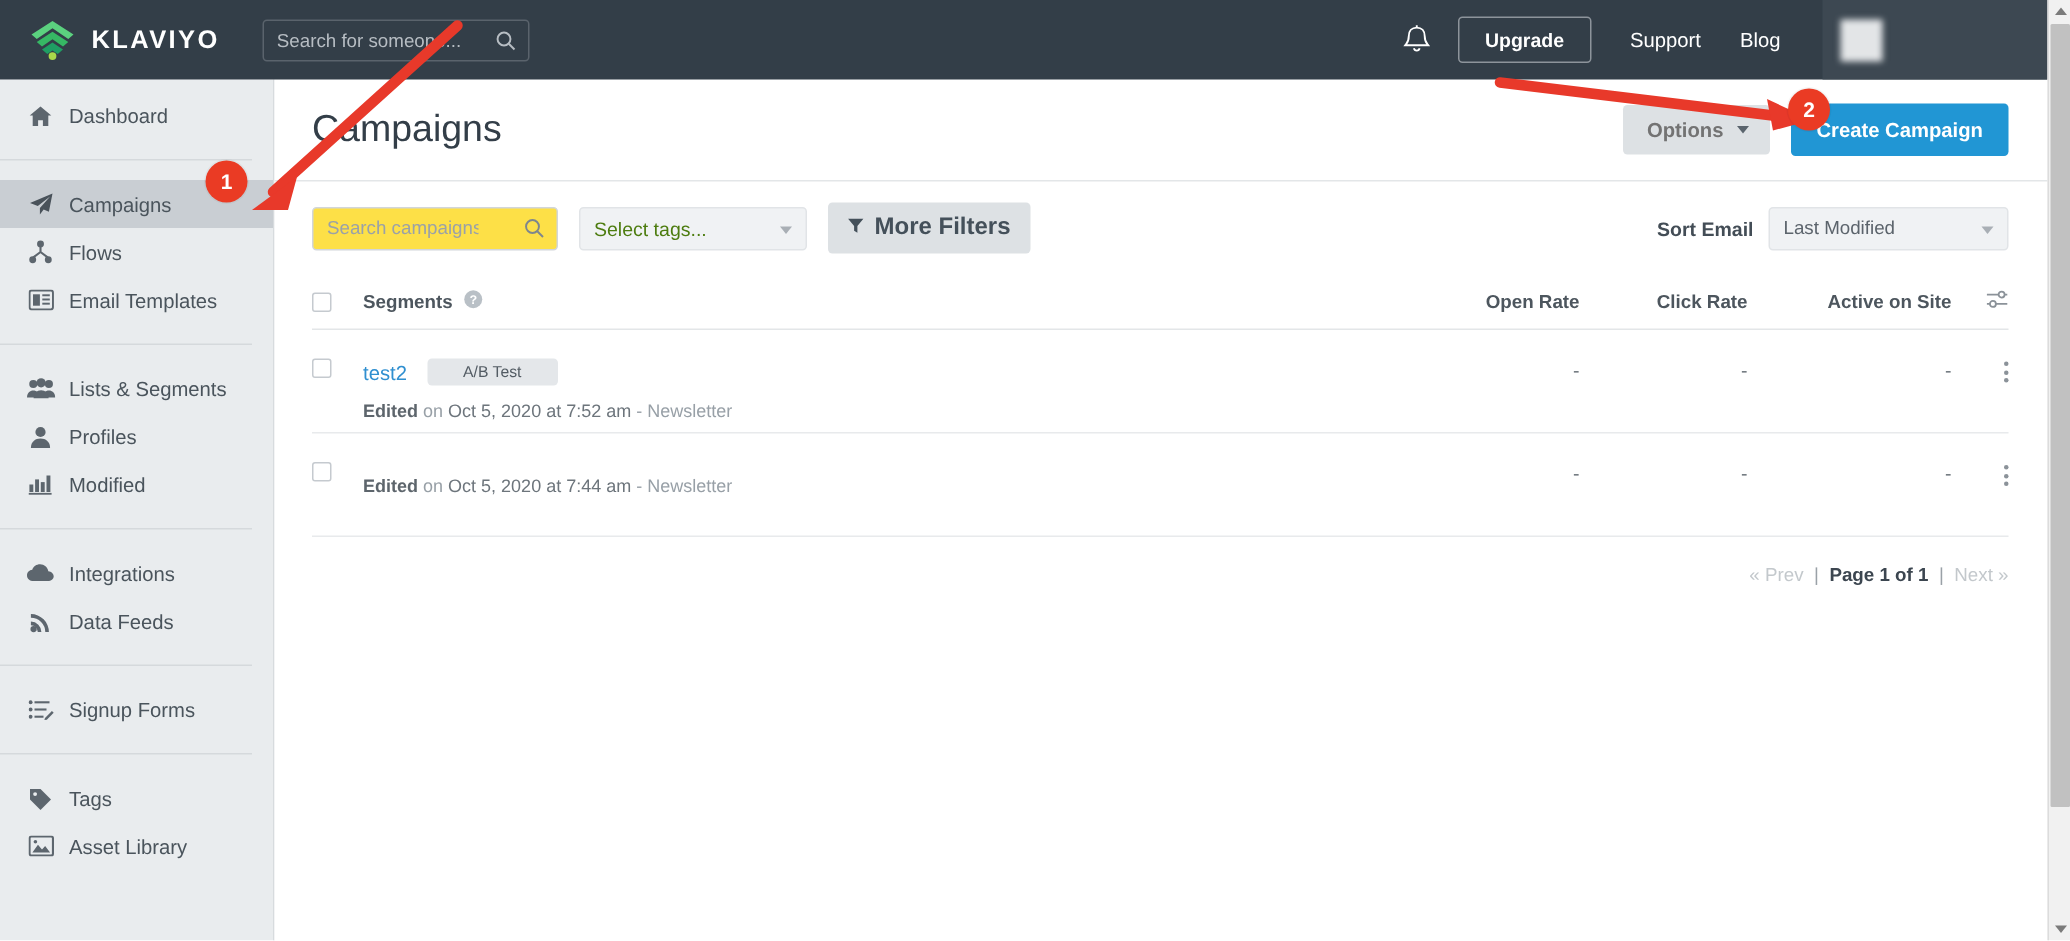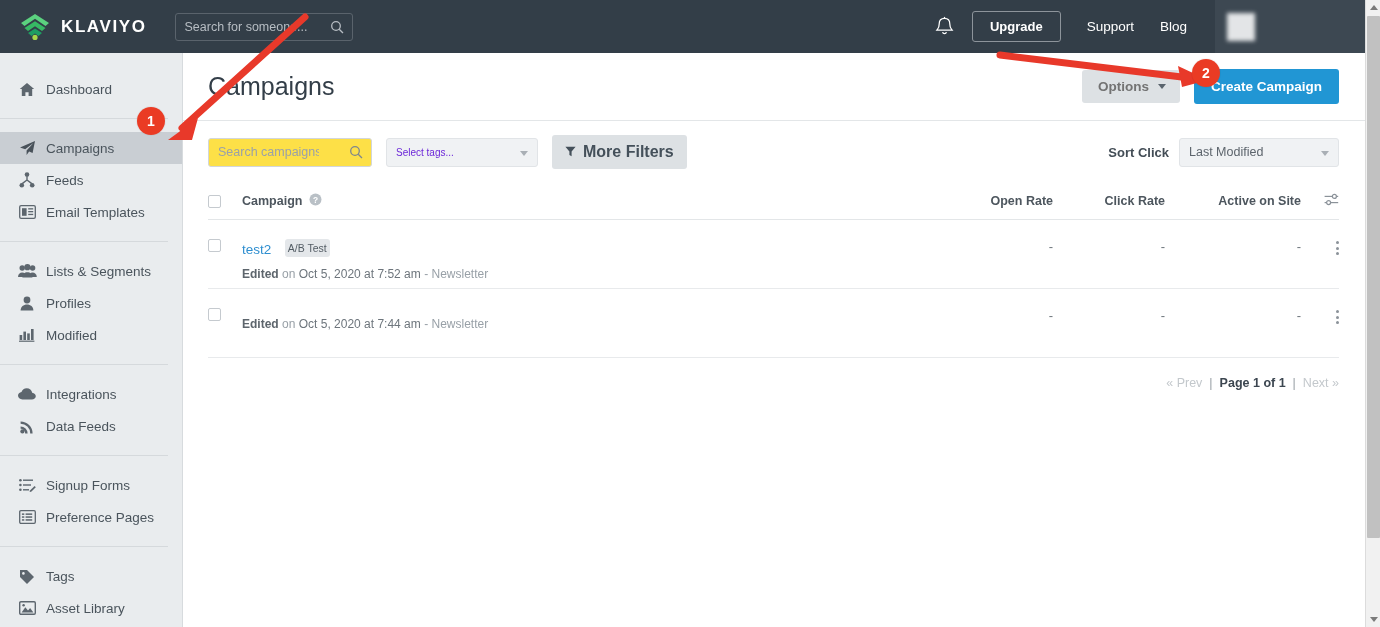--- a/index.html
+++ b/index.html
@@ -77,21 +77,21 @@
     filter: blur(3.4px);
     white-space: nowrap; overflow: hidden;
   }
 
   
   .sidebar {
     position: absolute; top: 53px; left: 0;
     width: 183px; height: 574px;
     background: #e9ecee;
     border-right: 1px solid #d7dbde;
-    padding-top: 20px;
+    padding-top: 8px;
   }
   .side-item {
     display: flex; align-items: center;
     height: 32px; padding-left: 17px;
     color: #4a545c; font-size: 13.5px;
     cursor: pointer; position: relative;
   }
   .side-item.active { background: #c9ced3; }
   .side-ico {
     width: 20px; height: 18px; margin-right: 9px;
@@ -161,21 +161,21 @@
   .search-campaigns input::placeholder { color: #9aa1a8; }
   .search-campaigns .s-ico { position: absolute; right: 8px; top: 6px; }
 
   .tags-select {
     margin-left: 14px;
     width: 152px; height: 29px;
     background: #f0f2f4; border: 1px solid #e1e4e7; border-radius: 3px;
     display: flex; align-items: center;
     padding: 0 9px; position: relative; cursor: pointer;
   }
-  .tags-select .lbl { font-size: 10px; color: #6d28d9; }
+  .tags-select .lbl { font-size: 13px; color: #4d7c0f; }
   .tags-select .caret2 {
     position: absolute; right: 9px; top: 12px;
     width: 0; height: 0;
     border-left: 4px solid transparent;
     border-right: 4px solid transparent;
     border-top: 5px solid #a9afb5;
   }
   .more-filters {
     margin-left: 14px;
     background: #dde1e4; color: #44505a;
@@ -228,21 +228,21 @@
     min-height: 69px; border-bottom: 1px solid #e8eaec;
     padding-top: 19px;
   }
   .row-name-link {
     font-size: 13.5px; color: #2f8fd0; text-decoration: none; cursor: pointer;
   }
   .ab-badge {
     display: inline-block; margin-left: 9px;
     background: #e4e7ea; color: #535c64;
     font-size: 10.5px; border-radius: 3px;
-    padding: 3px 3px; vertical-align: 2px;
+    padding: 3px 24px; vertical-align: 2px;
   }
   .row-sub {
     margin-top: 9px; font-size: 12px; color: #98a0a7;
   }
   .row-sub b { color: #5d656c; font-weight: bold; }
   .row-sub .dt { color: #6d757c; }
   .dash { font-size: 13px; color: #6d757c; }
   .kebab {
     display: flex; flex-direction: column; align-items: center;
     gap: 2.5px; cursor: pointer; padding-top: 2px;
@@ -359,21 +359,21 @@
     </div>
     <div class="side-item">
       <span class="side-ico">
         <svg width="16" height="16" viewBox="0 0 16 16">
           <circle cx="8" cy="2.6" r="2.3" fill="#5d666e"></circle>
           <circle cx="2.8" cy="13.2" r="2.3" fill="#5d666e"></circle>
           <circle cx="13.2" cy="13.2" r="2.3" fill="#5d666e"></circle>
           <path d="M8 4.6 V8 M8 8 L3.2 11.6 M8 8 L12.8 11.6" stroke="#5d666e" stroke-width="1.4" fill="none"></path>
         </svg>
       </span>
-      <span>Feeds</span>
+      <span>Flows</span>
     </div>
     <div class="side-item">
       <span class="side-ico">
         <svg width="17" height="14" viewBox="0 0 17 14">
           <rect x="0.7" y="0.7" width="15.6" height="12.6" rx="1.4" fill="none" stroke="#5d666e" stroke-width="1.3"></rect>
           <rect x="3" y="3.2" width="4.6" height="7.6" fill="#5d666e"></rect>
           <rect x="9.2" y="3.2" width="5" height="1.3" fill="#5d666e"></rect>
           <rect x="9.2" y="6" width="5" height="1.3" fill="#5d666e"></rect>
           <rect x="9.2" y="8.8" width="5" height="1.3" fill="#5d666e"></rect>
         </svg>
@@ -447,34 +447,20 @@
           <circle cx="1.4" cy="2.2" r="1.3" fill="#5d666e"></circle>
             <rect x="4" y="1.5" width="10" height="1.4" fill="#5d666e"></rect>
           <circle cx="1.4" cy="7" r="1.3" fill="#5d666e"></circle>
             <rect x="4" y="6.3" width="8" height="1.4" fill="#5d666e"></rect>
           <circle cx="1.4" cy="11.8" r="1.3" fill="#5d666e"></circle>
             <rect x="4" y="11.1" width="6" height="1.4" fill="#5d666e"></rect>
           <path d="M11 12.6 L15.6 8 L16.8 9.2 L12.2 13.8 L10.6 14 Z" fill="#5d666e"></path>
         </svg>
       </span>
       <span>Signup Forms</span>
-    </div>
-    <div class="side-item">
-      <span class="side-ico">
-        <svg width="17" height="14" viewBox="0 0 17 14">
-          <rect x="0.7" y="0.7" width="15.6" height="12.6" rx="1.2" fill="none" stroke="#5d666e" stroke-width="1.3"></rect>
-          <rect x="2.9" y="3.4" width="2.4" height="1.5" fill="#5d666e"></rect>
-            <rect x="6.6" y="3.4" width="6.6" height="1.5" fill="#5d666e"></rect>
-          <rect x="2.9" y="6.3" width="2.4" height="1.5" fill="#5d666e"></rect>
-            <rect x="6.6" y="6.3" width="6.6" height="1.5" fill="#5d666e"></rect>
-          <rect x="2.9" y="9.2" width="2.4" height="1.5" fill="#5d666e"></rect>
-            <rect x="6.6" y="9.2" width="6.6" height="1.5" fill="#5d666e"></rect>
-        </svg>
-      </span>
-      <span>Preference Pages</span>
     </div>
 
     <div class="side-sep"></div>
 
     <div class="side-item">
       <span class="side-ico">
         <svg width="16" height="15" viewBox="0 0 16 15">
           <path d="M1 1 H8 L15 8 L8 15 L1 8 Z" fill="#5d666e"></path>
           <circle cx="4.4" cy="4.4" r="1.3" fill="#e9ecee"></circle>
         </svg>
@@ -525,36 +511,36 @@
       <button class="more-filters">
         <span class="funnel">
           <svg width="11" height="11" viewBox="0 0 11 11">
               <path d="M0.4 0.8 H10.6 L6.6 5.6 V10.2 L4.4 8.9 V5.6 Z" fill="#44505a"></path>
             </svg>
         </span>
         <span>More Filters</span>
       </button>
 
       <div class="sort-wrap">
-        <span class="sort-label">Sort Click</span>
+        <span class="sort-label">Sort Email</span>
         <div class="sort-select">
           <span class="lbl">Last Modified</span>
           <span class="caret2"></span>
         </div>
       </div>
     </div>
 
     <div class="tbl">
 
       <div class="tbl-head">
         <div class="col-check">
           <span class="cb"></span>
         </div>
         <div class="col-name">
-          <span>Campaign</span>
+          <span>Segments</span>
           <span class="help-ico">
             <svg width="13" height="13" viewBox="0 0 13 13">
               <circle cx="6.5" cy="6.5" r="6" fill="#b9c0c6"></circle>
               <text x="6.5" y="9.6" font-size="8.4" font-family="Liberation Sans, sans-serif" fill="#ffffff" text-anchor="middle" font-weight="bold">?</text>
             </svg>
           </span>
         </div>
         <div class="col-metric">Open Rate</div>
         <div class="col-metric">Click Rate</div>
         <div class="col-metric wide">Active on Site</div>

